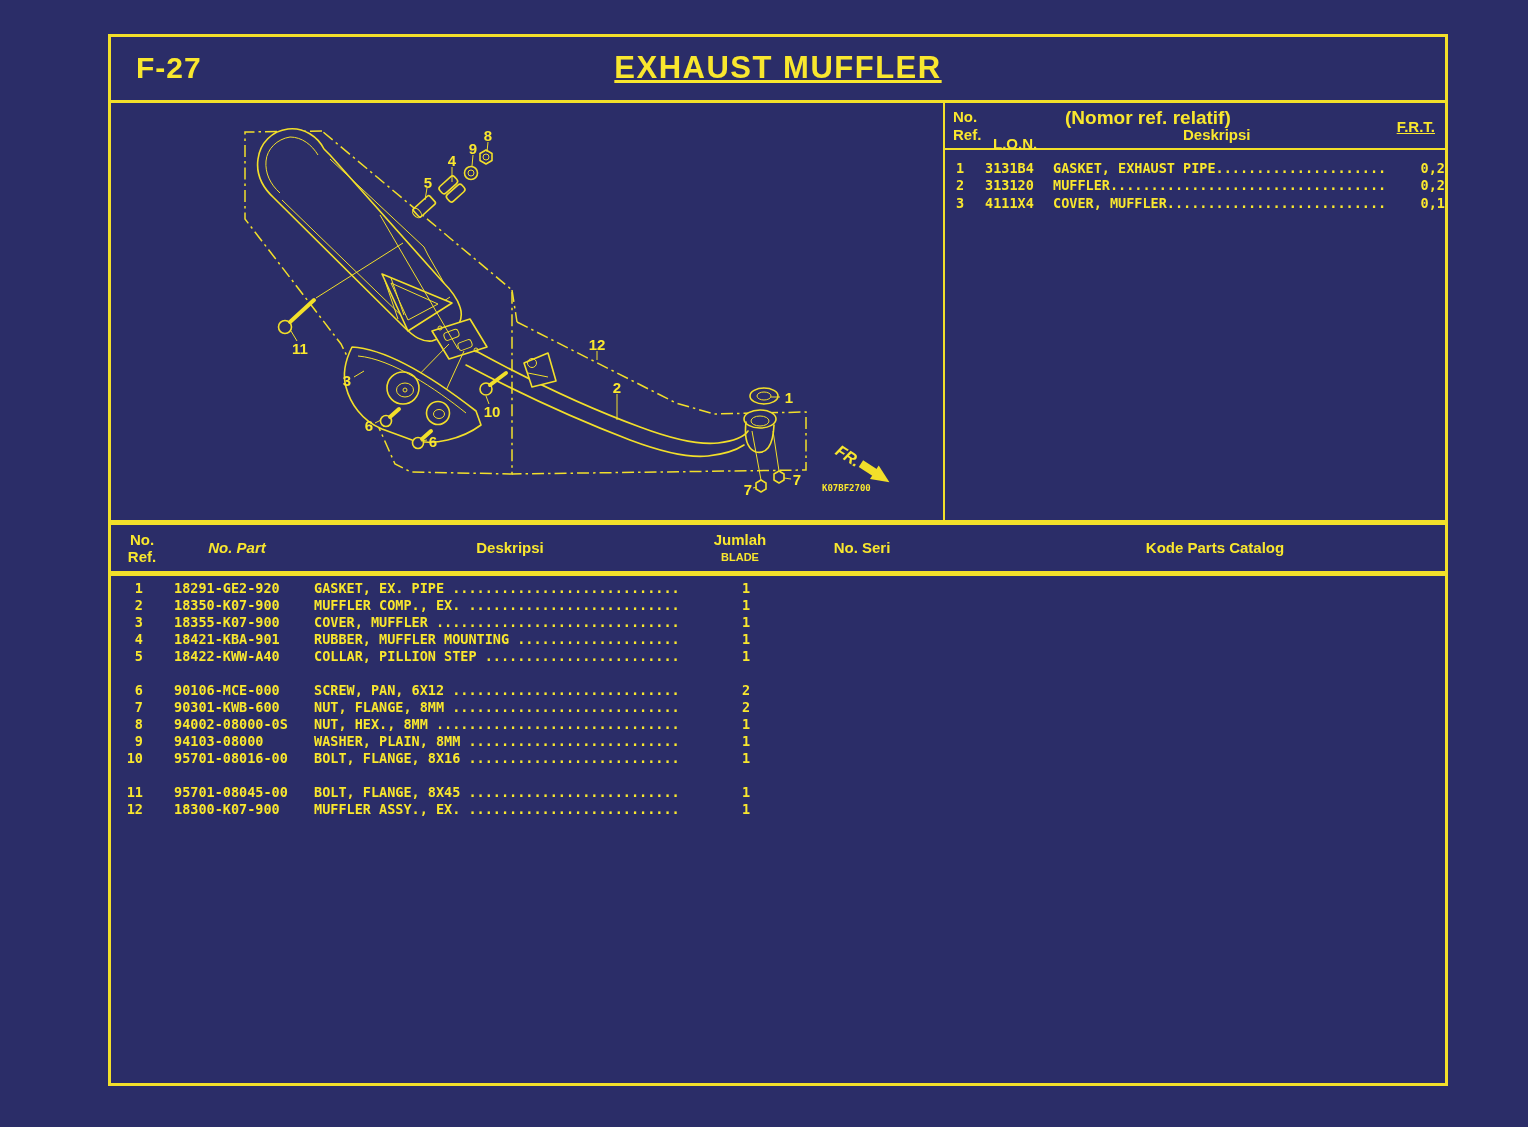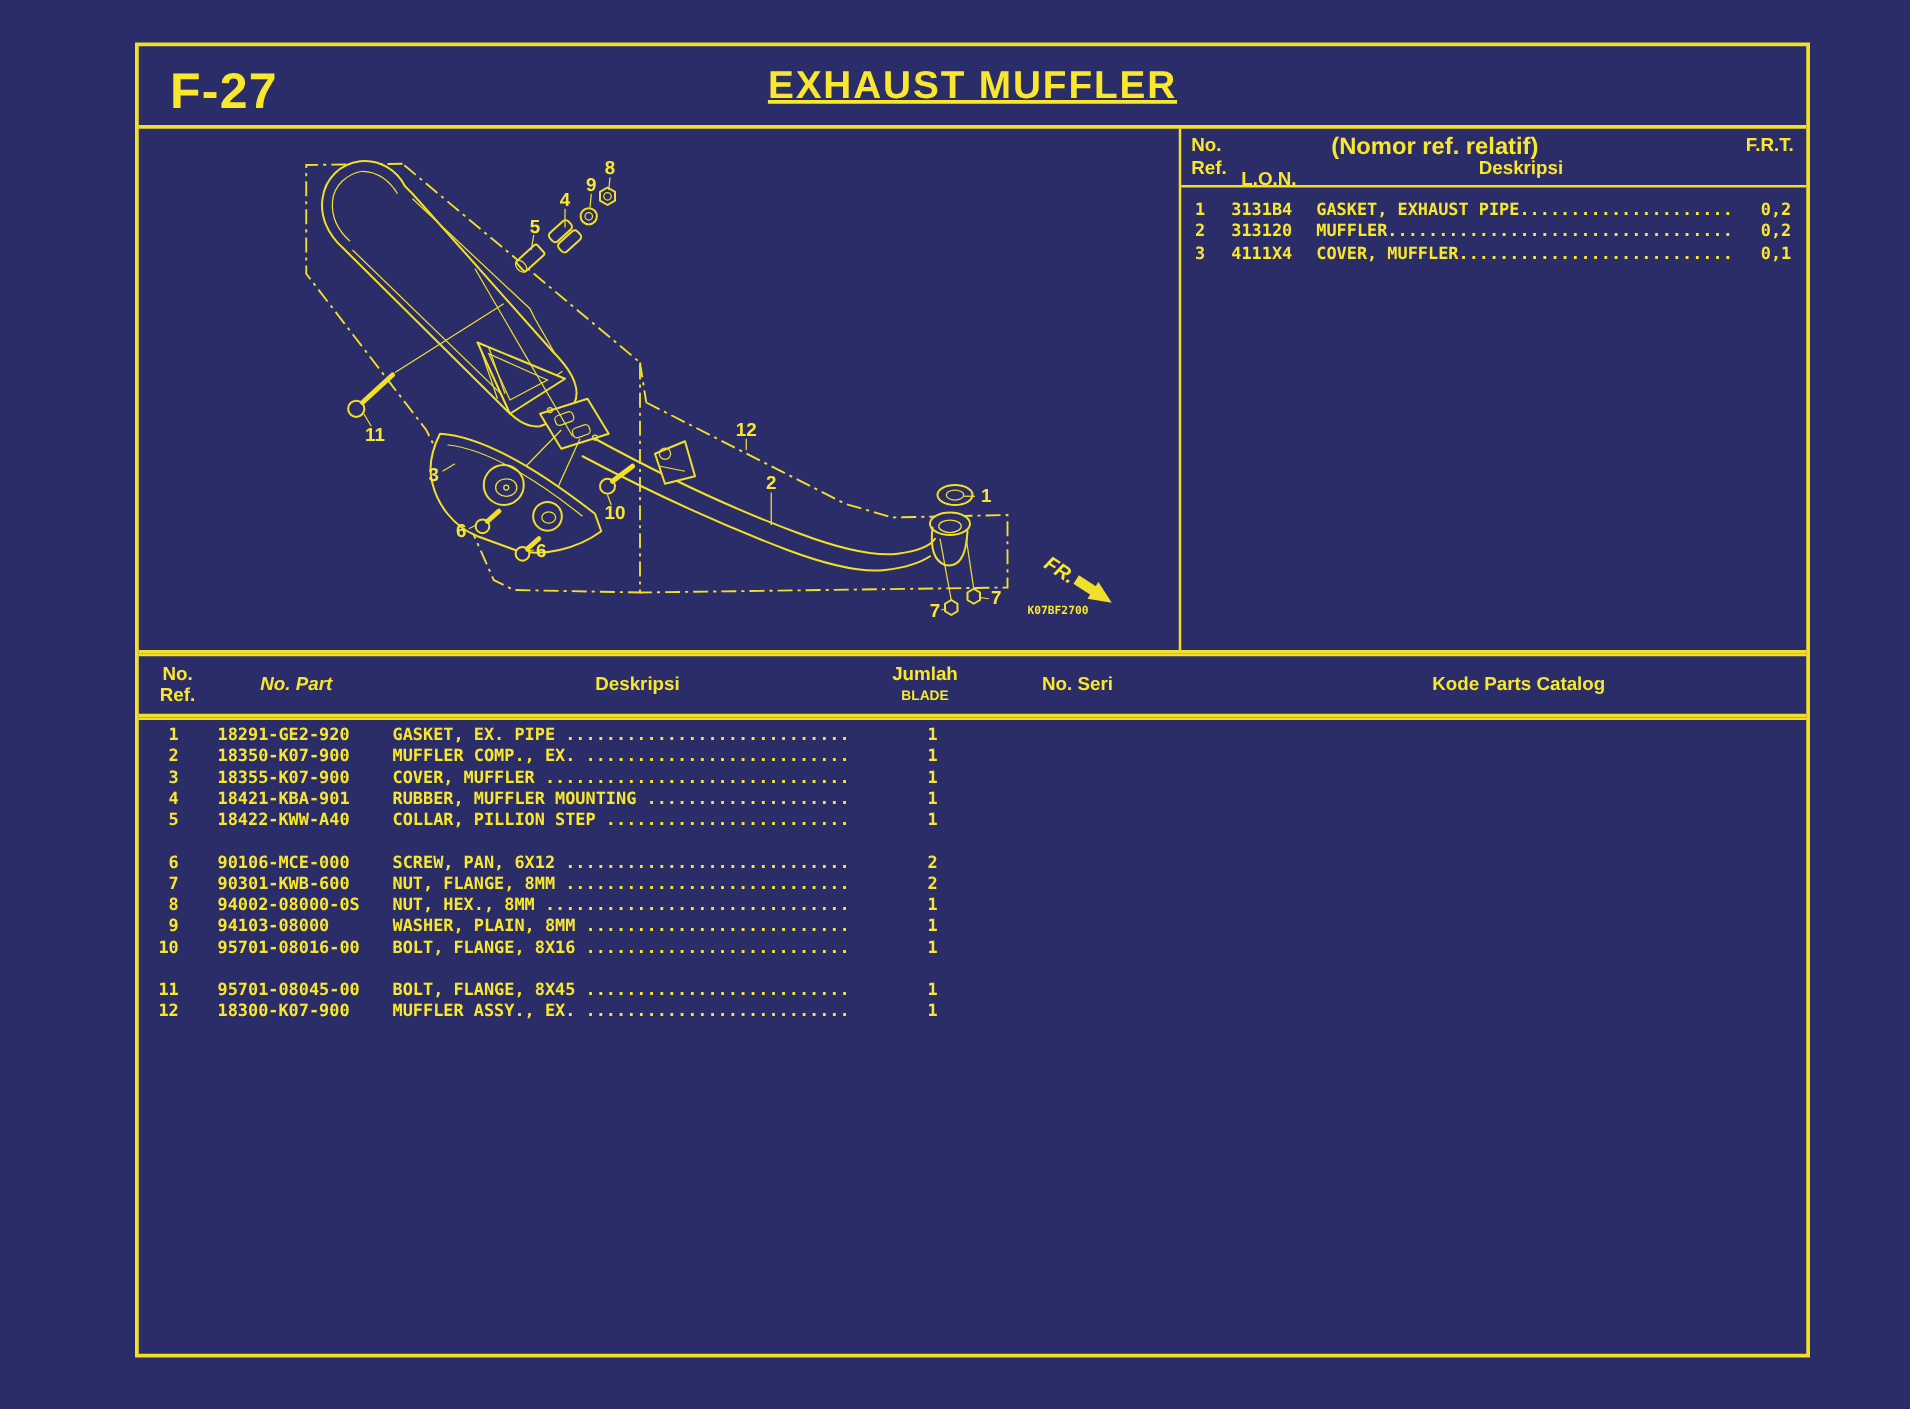--- a/index.html
+++ b/index.html
@@ -19,44 +19,44 @@
     position:absolute;left:108px;top:34px;width:1340px;height:1052px;
     border:3px solid var(--yl);
   }
   
   .header-band{
     height:66px;border-bottom:3px solid var(--yl);
     position:relative;
   }
   .page-code{
     position:absolute;left:25px;top:14px;
-    font-size:40px;font-weight:bold;color:var(--tx);letter-spacing:1px;text-align:center;
+    font-size:30px;font-weight:bold;color:var(--tx);letter-spacing:1px;text-align:center;
   }
   .page-title{
     position:absolute;left:0;right:0;top:13px;text-align:center;
     font-size:31px;font-weight:bold;color:var(--tx);letter-spacing:1.5px;text-decoration:underline;
   }
   
   .content-row{display:flex;height:417px;}
   .diagram-area{width:832px;position:relative;}
   .diagram-area svg{display:block;}
   .ref-table{flex:1;border-left:2px solid var(--yl);position:relative;color:var(--tx);}
   .ref-head{height:47px;border-bottom:2px solid var(--yl);position:relative;font-weight:bold;font-size:15px;}
   .ref-head .h-noref{position:absolute;left:8px;top:5px;line-height:18px;}
   .ref-head .h-lon{position:absolute;left:48px;top:32px;}
   .ref-head .h-note{position:absolute;left:120px;top:4px;font-size:19px;font-weight:bold;}
   .ref-head .h-desk{position:absolute;left:238px;top:23px;}
-  .ref-head .h-frt{position:absolute;right:10px;top:5px;}
+  .ref-head .h-frt{position:absolute;right:10px;top:15px;text-decoration:underline;}
   .ref-body{padding-top:9px;}
   .rrow{display:flex;align-items:center;height:17.5px;
         font-family:"DejaVu Sans Mono", monospace;font-weight:bold;font-size:13.5px;}
   .r-no{width:30px;text-align:center;}
   .r-lon{margin-left:10px;width:62px;}
   .r-desc{margin-left:6px;white-space:pre;}
-  .r-frt{margin-left:auto;padding-right:12px;}
+  .r-frt{margin-left:auto;padding-right:0;}
   
   .hsep{height:3px;border-top:3px solid var(--yl);border-bottom:2px solid var(--yl);}
   
   .parts-head{height:46px;position:relative;color:var(--tx);font-weight:bold;font-size:15px;}
   .ph{position:absolute;transform:translateX(-50%);text-align:center;line-height:17px;}
   .ph-noref{left:31px;top:6px;}
   .ph-part{left:126px;top:14px;font-style:italic;}
   .ph-desk{left:399px;top:14px;}
   .ph-jumlah{left:629px;top:6px;}
   .ph-jumlah .sub{font-size:11px;display:block;margin-top:1px;}

